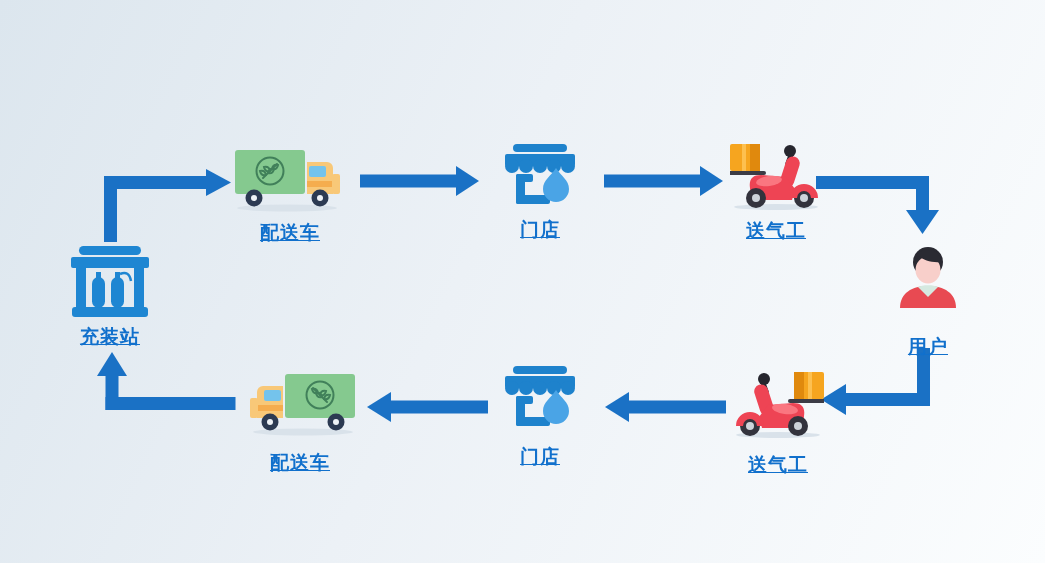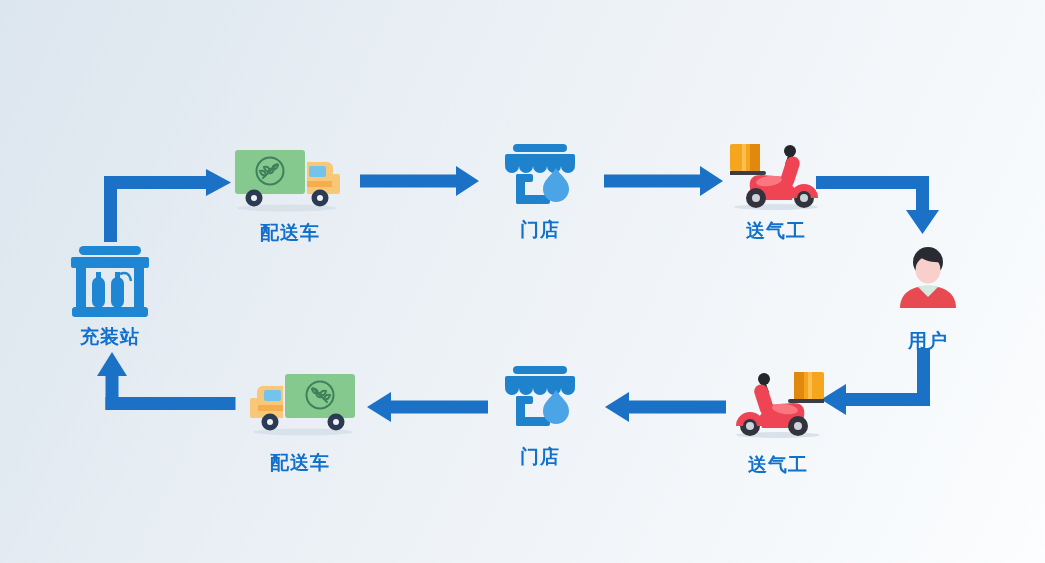--- a/index.html
+++ b/index.html
@@ -21,29 +21,29 @@
   .page-title{
     position:absolute; top:40px; left:0; width:100%;
     text-align:center; font-size:30px; font-weight:700;
     color:var(--title-text); letter-spacing:2px;
   }
   .node{
     position:absolute; display:flex; flex-direction:column; align-items:center;
     transform:translateX(-50%);
   }
   .node .label{
-    font-size:19px; font-weight:700; color:var(--label-text); letter-spacing:1px;
+    font-size:19px; font-weight:700; color:var(--label-text); letter-spacing:1px;text-decoration:underline;
   }
   .icon{display:block;}
   .mirrored svg.icon{transform:scaleX(-1);}
   .arrow{position:absolute;}
   .arrow svg{display:block; overflow:visible;}
   .arrow *{fill:var(--arrow);}
   .mt6{margin-top:6px;} .mt8{margin-top:8px;} .mt9{margin-top:9px;}
-  .mt10{margin-top:20px;} .mt14{margin-top:14px;}
+  .mt10{margin-top:26px;} .mt14{margin-top:14px;}
 </style>
 </head>
 <body>
 
 <div class="canvas">
 
 
   <div class="arrow" style="left:98px;top:168px;">
     <svg class="icon" width="134" height="76" viewBox="0 0 134 76">
       <rect x="6" y="8" width="13" height="66"></rect>

